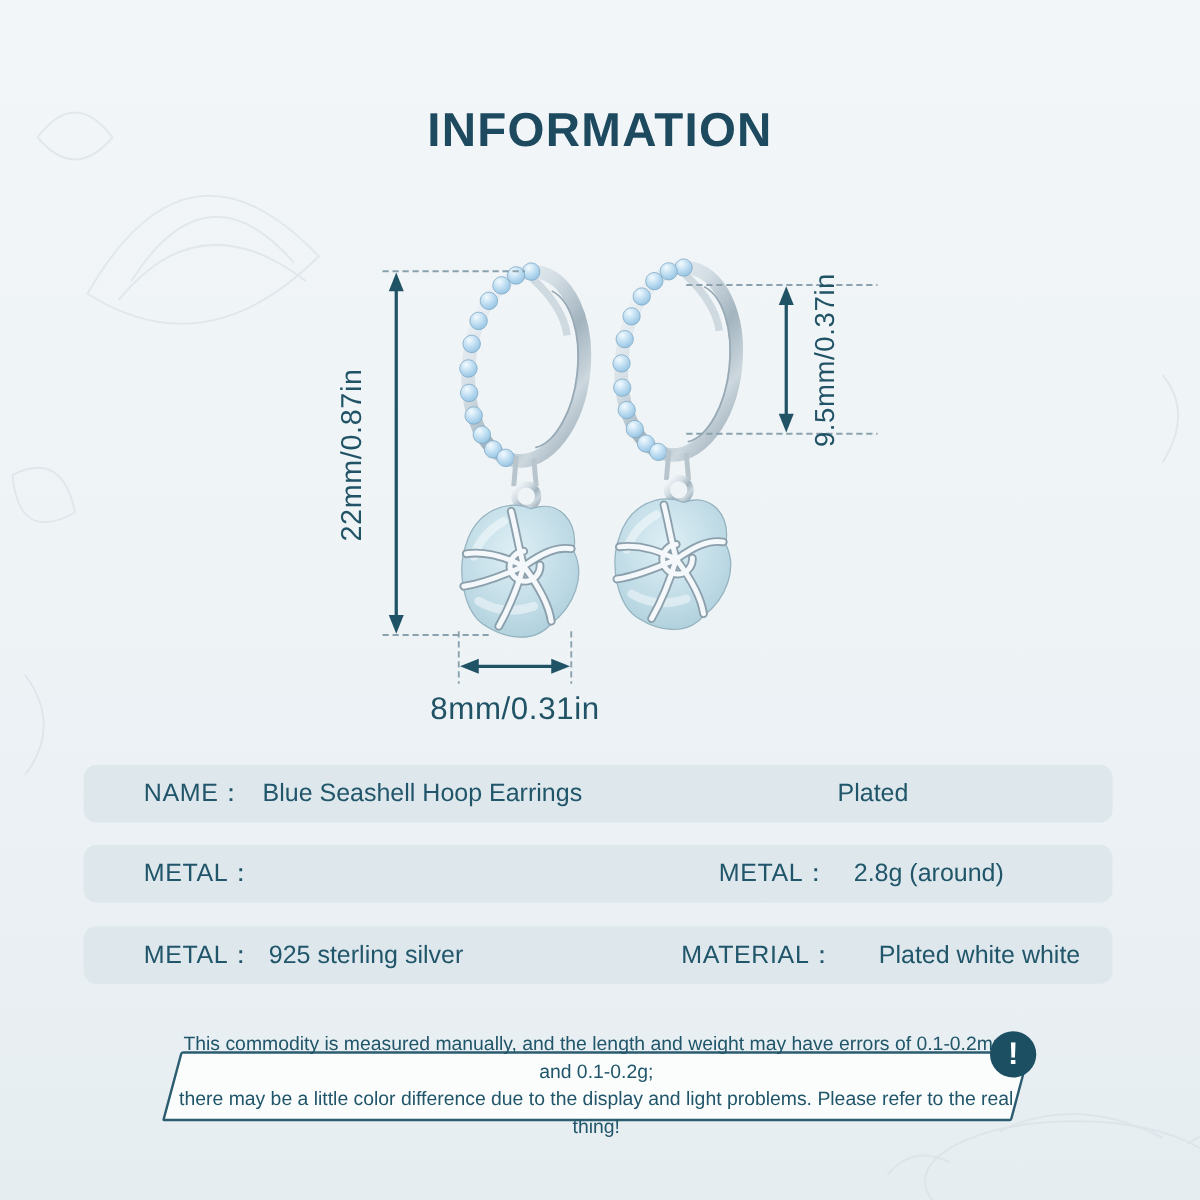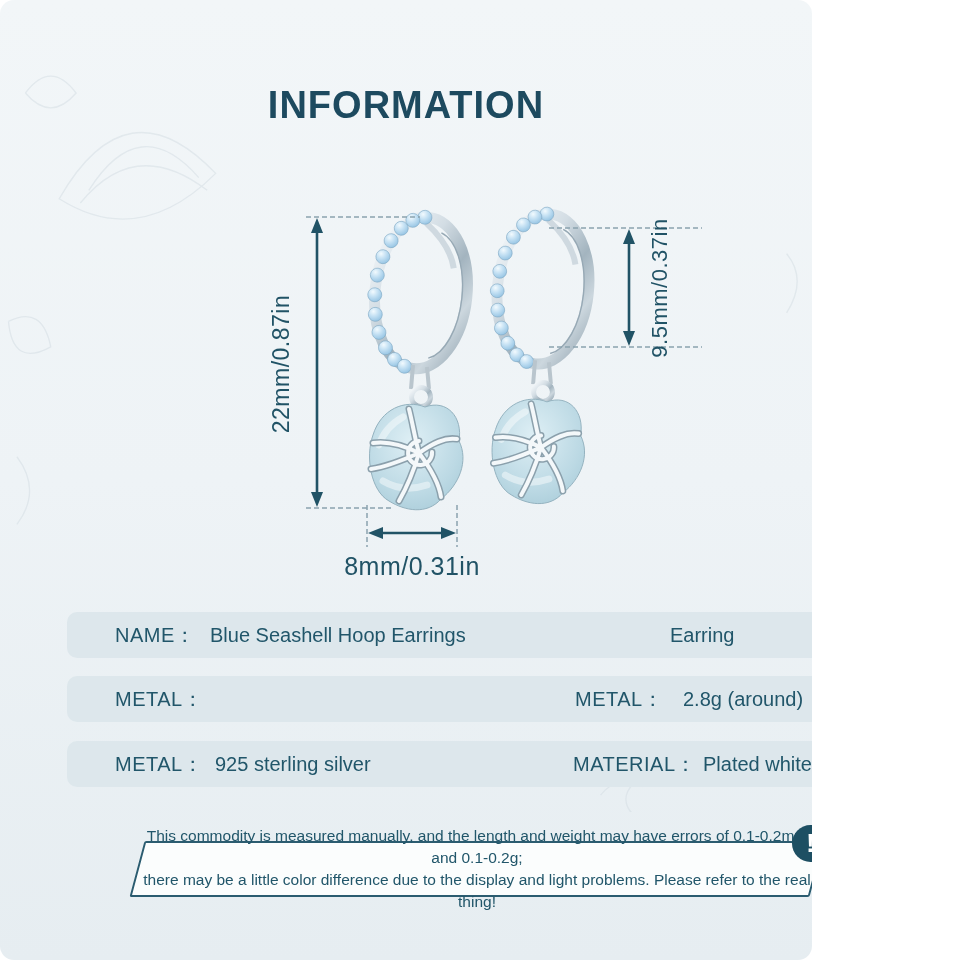--- a/index.html
+++ b/index.html
@@ -1,20 +1,19 @@
 <!DOCTYPE html>
 <html><head>
 <meta charset="utf-8">
 <style>
   html,body{margin:0;padding:0;}
   .stage{
-    position:relative;width:812px;height:960px;overflow:hidden;
+    position:relative;width:960px;height:960px;overflow:hidden;
     background:linear-gradient(180deg,#f2f6f8 0%,#eef3f6 50%,#e6edf1 100%);
     font-family:"Liberation Sans",sans-serif;
-    border-radius:14px;
   }
   .decor{position:absolute;inset:0;pointer-events:none;}
   .title{
     position:absolute;top:84px;left:0;width:100%;text-align:center;
     font-size:38px;font-weight:bold;color:#1d4a5f;letter-spacing:1px;
   }
   .figure{position:absolute;left:0;top:190px;width:960px;height:400px;}
   .figure text{font-family:"Liberation Sans",sans-serif;fill:#215366;letter-spacing:0.5px;}
   .dash{stroke:#8ba2ae;stroke-width:1.5;stroke-dasharray:5 3;fill:none;}
   .dim{stroke:#215366;stroke-width:2.6;}
@@ -144,33 +143,33 @@
       <line class="dim" x1="380" y1="533" x2="444" y2="533"></line>
       <polygon class="dimhead" points="368,533 383,527 383,539"></polygon>
       <polygon class="dimhead" points="456,533 441,527 441,539"></polygon>
       <text x="412" y="575" text-anchor="middle" font-size="25">8mm/0.31in</text>
     </g>
   </svg>
 
   <div class="spec-row" style="top:612px">
     <span class="spec-label" style="left:48px">NAME：</span>
     <span style="left:143px">Blue Seashell Hoop Earrings</span>
-    <span style="left:603px">Earring</span>
+    <span style="left:603px">Plated</span>
   </div>
 
   <div class="spec-row" style="top:676px">
     <span class="spec-label" style="left:48px">METAL：</span>
     <span class="spec-label" style="left:508px">METAL：</span>
     <span style="left:616px">2.8g (around)</span>
   </div>
 
   <div class="spec-row" style="top:741px">
     <span class="spec-label" style="left:48px">METAL：</span>
     <span style="left:148px">925 sterling silver</span>
-    <span class="spec-label" style="left:506px">MATERIAL：</span>
+    <span class="spec-label" style="left:478px">MATERIAL：</span>
     <span style="left:636px">Plated white white</span>
   </div>
 
   <div class="notice">
     <div class="notice-inner">
       <div>This commodity is measured manually, and the length and weight may have errors of 0.1-0.2mm and 0.1-0.2g;</div>
       <div>there may be a little color difference due to the display and light problems. Please refer to the real thing!</div>
     </div>
   </div>
   <div class="notice-badge">!</div>

